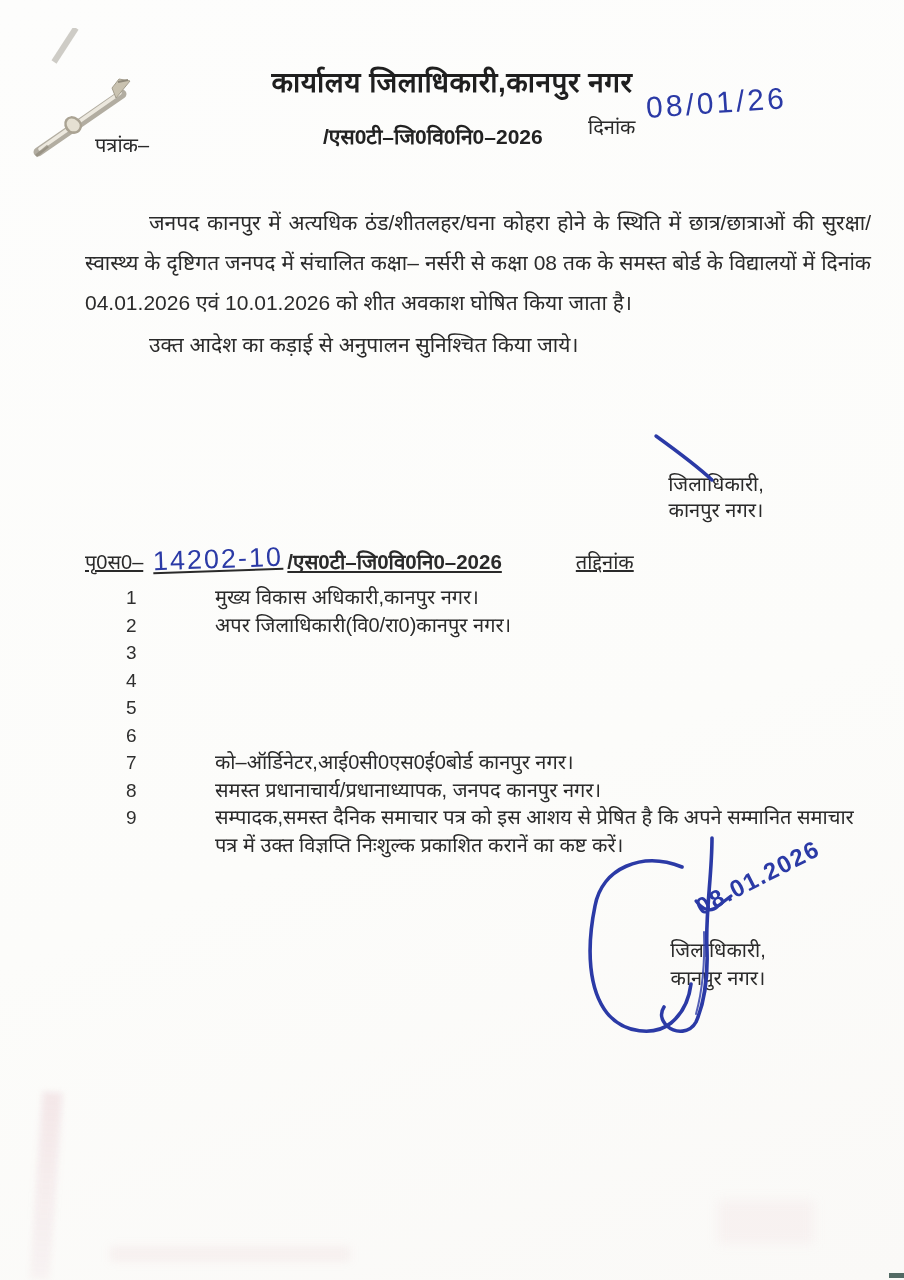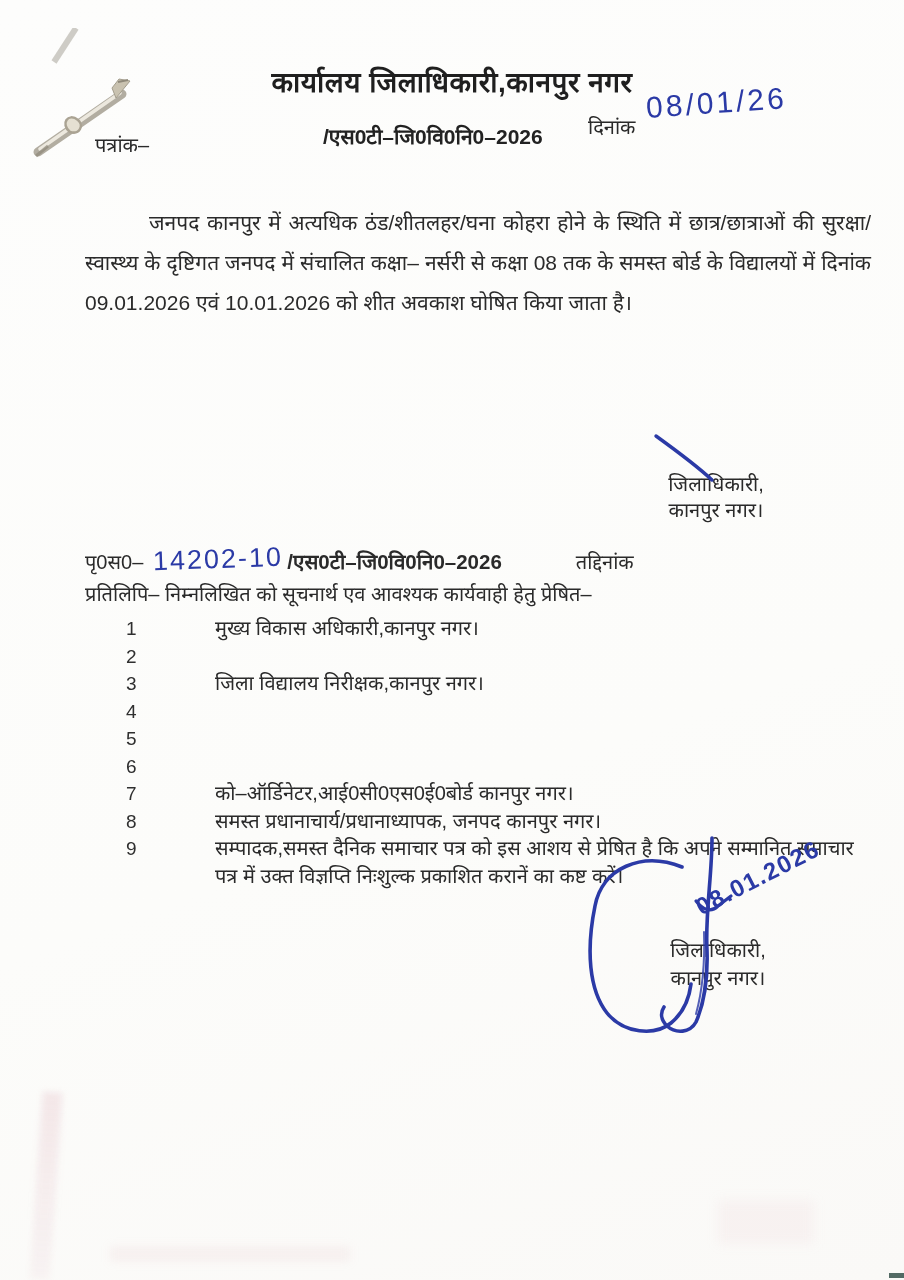--- a/index.html
+++ b/index.html
@@ -40,21 +40,21 @@
   }
   .doc-body p.indent{text-indent:64px;}
   .doc-body p + p{margin-top:2px;}
   
   .signatory{
     position:absolute;top:471px;left:618px;width:196px;text-align:center;
     font-size:20px;line-height:26px;color:#2a2a2a;
   }
   
   .endorsement{position:absolute;top:547px;left:85px;width:792px;font-size:20px;color:#2a2a2a;}
-  .endo-line1{display:flex;align-items:flex-end;line-height:30px;}
+  .endo-line1{display:flex;align-items:flex-end;line-height:30px;text-decoration:underline;}
   .endo-ref-no{font-weight:bold;font-size:20.5px;}
   .endo-ref-date{margin-left:74px;}
   .copy-line{margin-top:3px;line-height:28px;}
   .recipient-list{margin-top:7px;}
   .recipient-row{display:flex;line-height:27.5px;font-size:20px;}
   .recipient-row .num{flex:0 0 130px;padding-left:41px;box-sizing:border-box;font-size:19px;color:#2f2f2f;}
   .recipient-row .txt{flex:1;padding-right:14px;}
   
   .bottom-sign{
     position:absolute;top:936px;left:626px;width:184px;text-align:center;
@@ -87,48 +87,48 @@
   </svg>
 
   <div class="office-title">कार्यालय जिलाधिकारी,कानपुर नगर</div>
   <div class="letter-no">पत्रांक–</div>
   <div class="ref-no-top">/एस0टी–जि0वि0नि0–2026</div>
   <div class="date-label">दिनांक</div>
   <div class="hw hw-date-top">08/01/26</div>
 
 
   <div class="doc-body">
-    <p class="indent">जनपद कानपुर में अत्यधिक ठंड/शीतलहर/घना कोहरा होने के स्थिति में छात्र/छात्राओं की सुरक्षा/स्वास्थ्य के दृष्टिगत जनपद में संचालित कक्षा– नर्सरी से कक्षा 08 तक के समस्त बोर्ड के विद्यालयों में दिनांक 09.01.2026 एवं 10.01.2026 को शीत अवकाश घोषित किया जाता है।</p>
+    <p class="indent">जनपद कानपुर में अत्यधिक ठंड/शीतलहर/घना कोहरा होने के स्थिति में छात्र/छात्राओं की सुरक्षा/स्वास्थ्य के दृष्टिगत जनपद में संचालित कक्षा– नर्सरी से कक्षा 08 तक के समस्त बोर्ड के विद्यालयों में दिनांक 04.01.2026 एवं 10.01.2026 को शीत अवकाश घोषित किया जाता है।</p>
+    <p class="indent">उक्त आदेश का कड़ाई से अनुपालन सुनिश्चित किया जाये।</p>
   </div>
 
   <div class="signatory">
     <div>जिलाधिकारी,</div>
     <div>कानपुर नगर।</div>
   </div>
 
   <div class="endorsement">
     <div class="endo-line1">
       <span>पृ0स0–</span>
       <span class="hw hw-ref">14202-10</span>
       <span class="endo-ref-no">/एस0टी–जि0वि0नि0–2026</span>
       <span class="endo-ref-date">तद्दिनांक</span>
     </div>
-    <div class="copy-line">प्रतिलिपि– निम्नलिखित को सूचनार्थ एव आवश्यक कार्यवाही हेतु प्रेषित–</div>
 
     <div class="recipient-list">
       <div class="recipient-row">
         <span class="num">1</span>
         <span class="txt">मुख्य विकास अधिकारी,कानपुर नगर।</span>
       </div>
       <div class="recipient-row">
         <span class="num">2</span>
+        <span class="txt">अपर जिलाधिकारी(वि0/रा0)कानपुर नगर।</span>
       </div>
       <div class="recipient-row">
         <span class="num">3</span>
-        <span class="txt">जिला विद्यालय निरीक्षक,कानपुर नगर।</span>
       </div>
       <div class="recipient-row">
         <span class="num">4</span>
       </div>
       <div class="recipient-row">
         <span class="num">5</span>
       </div>
       <div class="recipient-row">
         <span class="num">6</span>
       </div>

